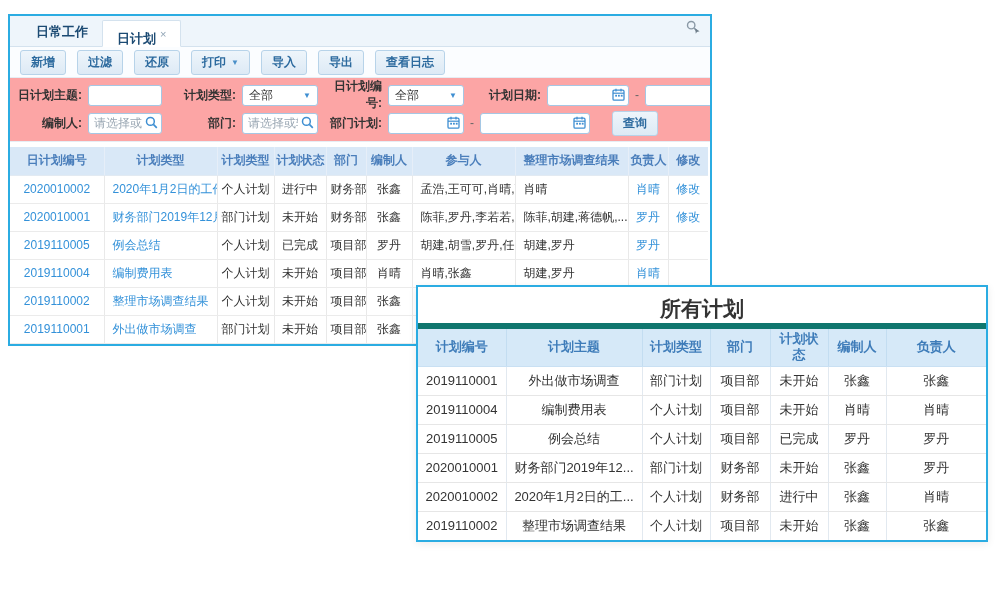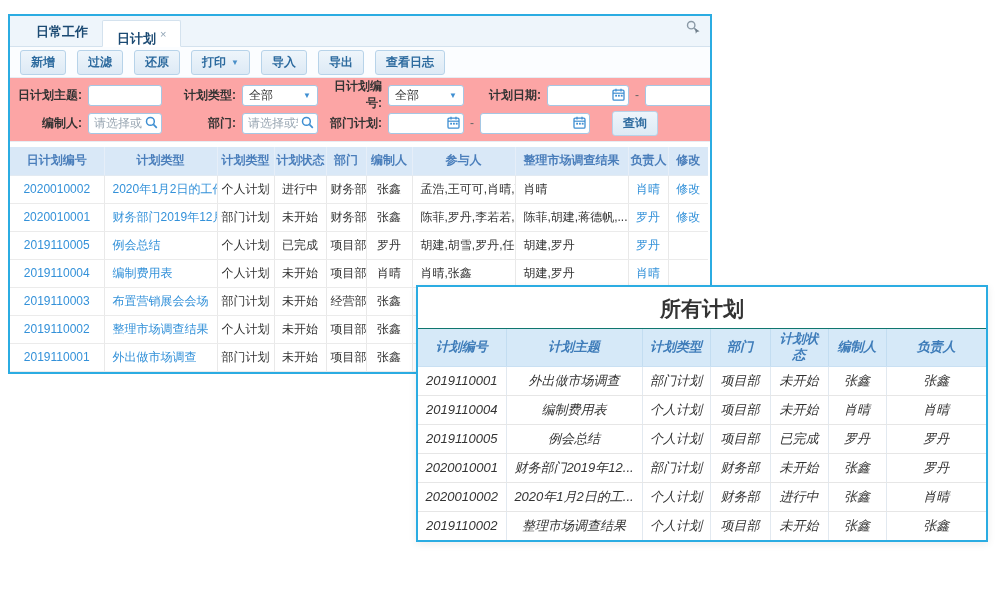--- a/index.html
+++ b/index.html
@@ -65,22 +65,22 @@
   .grid td { height:28px; border-right:1px solid #e9e9e9; border-bottom:1px solid #ebebeb;
              text-align:center; color:#333; overflow:hidden; white-space:nowrap; padding:0 4px; }
   .grid th:last-child, .grid td:last-child { border-right:none;margin-top:17px; }
   .grid td.tleft { text-align:left; padding:0 8px; }
   .grid a { color:#3391d9; text-decoration:none; cursor:pointer; }
 
   
   .p2 { position:absolute; left:416px; top:285px; width:572px; border:2px solid #2bace2;
         background:#fff; z-index:5; box-shadow:0 2px 8px rgba(0,0,0,0.08); }
   .p2 .title { height:42px; line-height:44px; text-align:center; font-size:21px; font-weight:bold;
-               color:#333; border-bottom:1px solid #0f766e; }
-  .grid2 { border-collapse:collapse; table-layout:fixed; width:568px; font-size:13px;font-style:italic; }
+               color:#333; border-bottom:6px solid #0f766e; }
+  .grid2 { border-collapse:collapse; table-layout:fixed; width:568px; font-size:13px; }
   .grid2 th { background:#d6e9f8; color:#3e7cb9; font-weight:bold; height:37px;
               border-right:1px solid #c3ddf1; border-bottom:1px solid #c9e0f3;
               padding:2px 4px; line-height:1.25; overflow:hidden; }
   .grid2 td { height:29px; text-align:center; color:#333; border-right:1px solid #e2e9f0;
               border-bottom:1px solid #e6e6e6; overflow:hidden; white-space:nowrap; padding:0 4px; }
   .grid2 th:last-child, .grid2 td:last-child { border-right:none; }
   .grid2 tr:last-child td { border-bottom:none; }
 </style>
 </head>
 <body>
@@ -284,32 +284,20 @@
           <td>个人计划</td>
           <td>未开始</td>
           <td>项目部</td>
           <td>肖晴</td>
           <td class="tleft">肖晴,张鑫</td>
           <td class="tleft">胡建,罗丹</td>
           <td><a>肖晴</a></td>
           <td><a></a></td>
         </tr>
 
-        <tr>
-          <td><a>2019110003</a></td>
-          <td class="tleft"><a>布置营销展会会场</a></td>
-          <td>部门计划</td>
-          <td>未开始</td>
-          <td>经营部</td>
-          <td>张鑫</td>
-          <td class="tleft"></td>
-          <td class="tleft"></td>
-          <td><a></a></td>
-          <td><a></a></td>
-        </tr>
 
         <tr>
           <td><a>2019110002</a></td>
           <td class="tleft"><a>整理市场调查结果</a></td>
           <td>个人计划</td>
           <td>未开始</td>
           <td>项目部</td>
           <td>张鑫</td>
           <td class="tleft"></td>
           <td class="tleft"></td>

